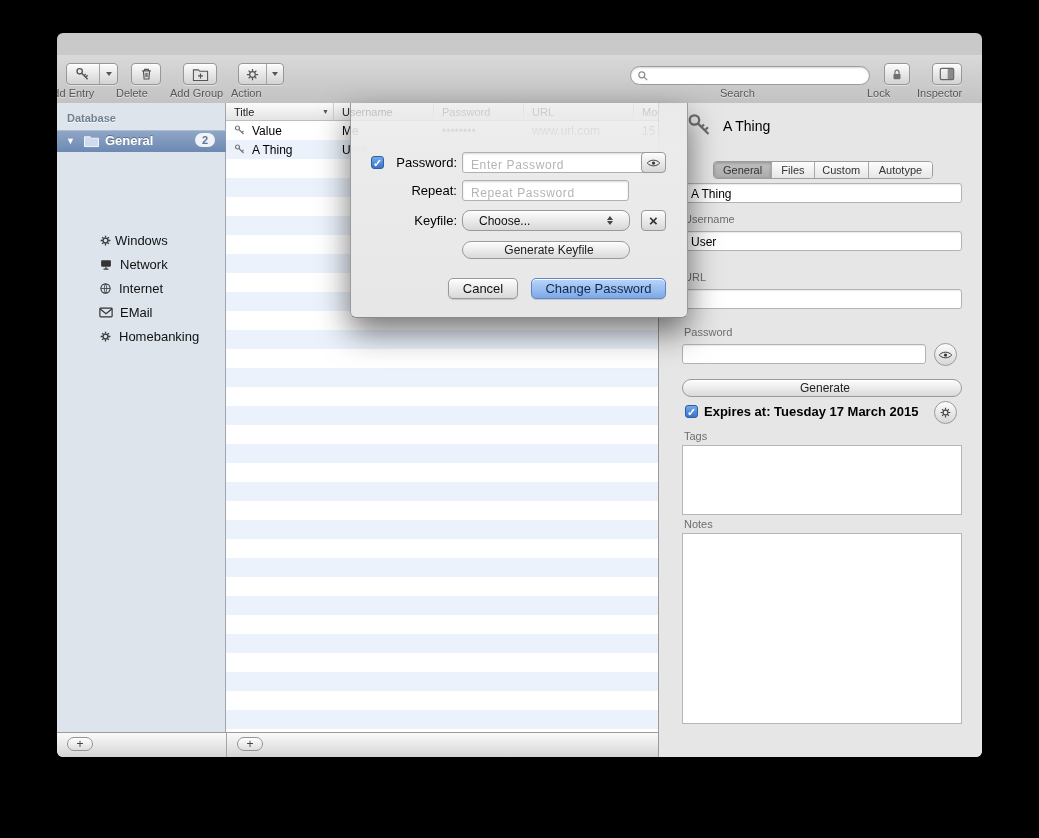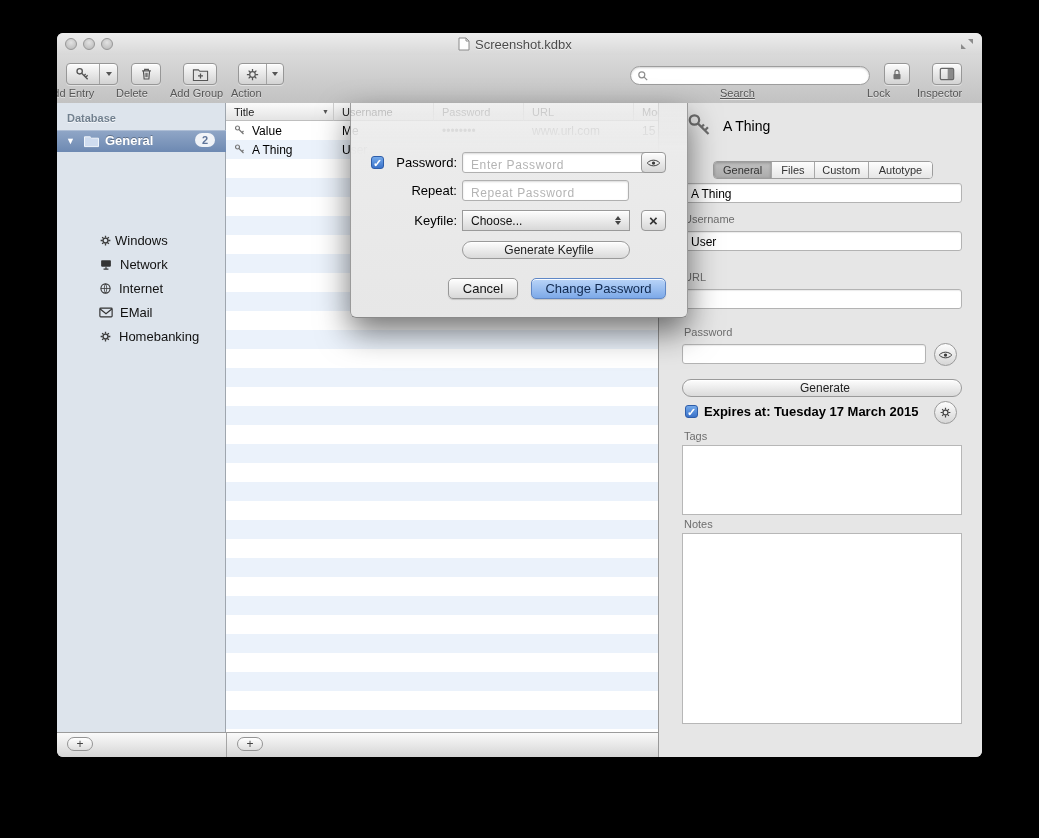--- a/index.html
+++ b/index.html
@@ -99,51 +99,34 @@
     box-shadow:inset 0 1px 2px rgba(0,0,0,.15);padding:2px 6px;}
   .dlg-input input{border:none;outline:none;width:100%;font-size:12px;letter-spacing:.6px;background:transparent;}
   .dlg-input input::placeholder,.insp-field input::placeholder{color:#b4b4b4;}
   .sq-btn{border:1px solid #999;border-radius:4px;background:linear-gradient(#fdfdfd,#d7d7d7);
     box-sizing:border-box;display:flex;align-items:center;justify-content:center;
     box-shadow:inset 0 1px 0 rgba(255,255,255,.9);}
   .btn{border:1px solid #989898;border-radius:5px;background:linear-gradient(#fefefe,#d8d8d8);
     font-size:13px;color:#111;display:flex;align-items:center;justify-content:center;box-sizing:border-box;
     box-shadow:inset 0 1px 0 rgba(255,255,255,.9),0 1px 1px rgba(0,0,0,.15);}
   .btn.default{background:linear-gradient(#bad5f8,#7da9e8);border-color:#5f87c6;color:#10294f;}
-  .popup{border:1px solid #9a9a9a;border-radius:0;background:linear-gradient(#fdfdfd,#d8d8d8);
-    box-sizing:border-box;display:flex;align-items:center;font-size:12px;color:#111;padding:0 8px;
+  .popup{border:1px solid #9a9a9a;border-radius:8px;background:linear-gradient(#fdfdfd,#d8d8d8);
+    box-sizing:border-box;display:flex;align-items:center;font-size:12px;color:#111;padding:0 16px;
     box-shadow:inset 0 1px 0 rgba(255,255,255,.9);}
   .pp-arrows{margin-left:auto;display:flex;flex-direction:column;gap:1px;align-items:center;}
   .arr-up{width:0;height:0;border-left:3.5px solid transparent;border-right:3.5px solid transparent;border-bottom:4px solid #444;}
   .arr-dn{width:0;height:0;border-left:3.5px solid transparent;border-right:3.5px solid transparent;border-top:4px solid #444;}
   .faded{color:#5a5a5a;}
   svg{display:block;}
 </style>
 </head>
 <body>
 
 <div class="abs window">
 
-  <div class="abs titlebar">
-    <div class="abs tl" style="left:8px;"></div>
-    <div class="abs tl" style="left:26px;"></div>
-    <div class="abs tl" style="left:44px;"></div>
-    <div class="abs" style="left:401px;top:4px;">
-      <svg width="12" height="14" viewBox="0 0 12 14">
-          <path d="M1 1h7l3 3v9H1z" fill="#fdfdfd" stroke="#8a8a8a"></path>
-          <path d="M8 1v3h3" fill="none" stroke="#8a8a8a"></path>
-        </svg>
-    </div>
-    <div class="abs win-title" style="left:418px;">Screenshot.kdbx</div>
-    <div class="abs" style="left:903px;top:5px;">
-      <svg width="14" height="12" viewBox="0 0 14 12">
-          <path d="M8 1h5v5l-5-5zM6 11H1V6l5 5z" fill="#8b8b8b"></path>
-        </svg>
-    </div>
-  </div>
 
   <div class="abs toolbar"></div>
 
   <div class="abs tb-btn tb-seg" style="left:9px;width:52px;">
     <div class="seg-part" style="width:33px;">
       <svg width="16" height="16" viewBox="0 0 24 24">
           <circle cx="7" cy="8" r="4" fill="none" stroke="#555" stroke-width="2"></circle>
           <path d="M10 11l9 9M16 17l3-3M13.5 14.5l2.5-2.5" stroke="#555" stroke-width="2" fill="none"></path>
         </svg>
     </div>
@@ -192,21 +175,21 @@
 
   <div class="abs search-pill">
     <span style="margin-right:4px;">
       <svg width="12" height="12" viewBox="0 0 20 20">
           <circle cx="8" cy="8" r="5" fill="none" stroke="#8d8d8d" stroke-width="2"></circle>
           <path d="M12 12l5 5" stroke="#8d8d8d" stroke-width="2"></path>
         </svg>
     </span>
     <input placeholder="" style="">
   </div>
-  <div class="abs tb-label" style="left:663px;width:60px;text-decoration:underline;">Search</div>
+  <div class="abs tb-label" style="left:663px;width:60px;">Search</div>
 
   <div class="abs tb-btn" style="left:827px;width:26px;">
     <span>
       <svg width="14" height="15" viewBox="0 0 24 24">
           <rect x="6" y="11" width="12" height="9" rx="1.5" fill="#6f6f6f"></rect>
           <path d="M8.5 11V8a3.5 3.5 0 0 1 7 0v3" fill="none" stroke="#6f6f6f" stroke-width="2"></path>
         </svg>
     </span>
   </div>
   <div class="abs tb-label" style="left:810px;width:60px;">Lock</div>

